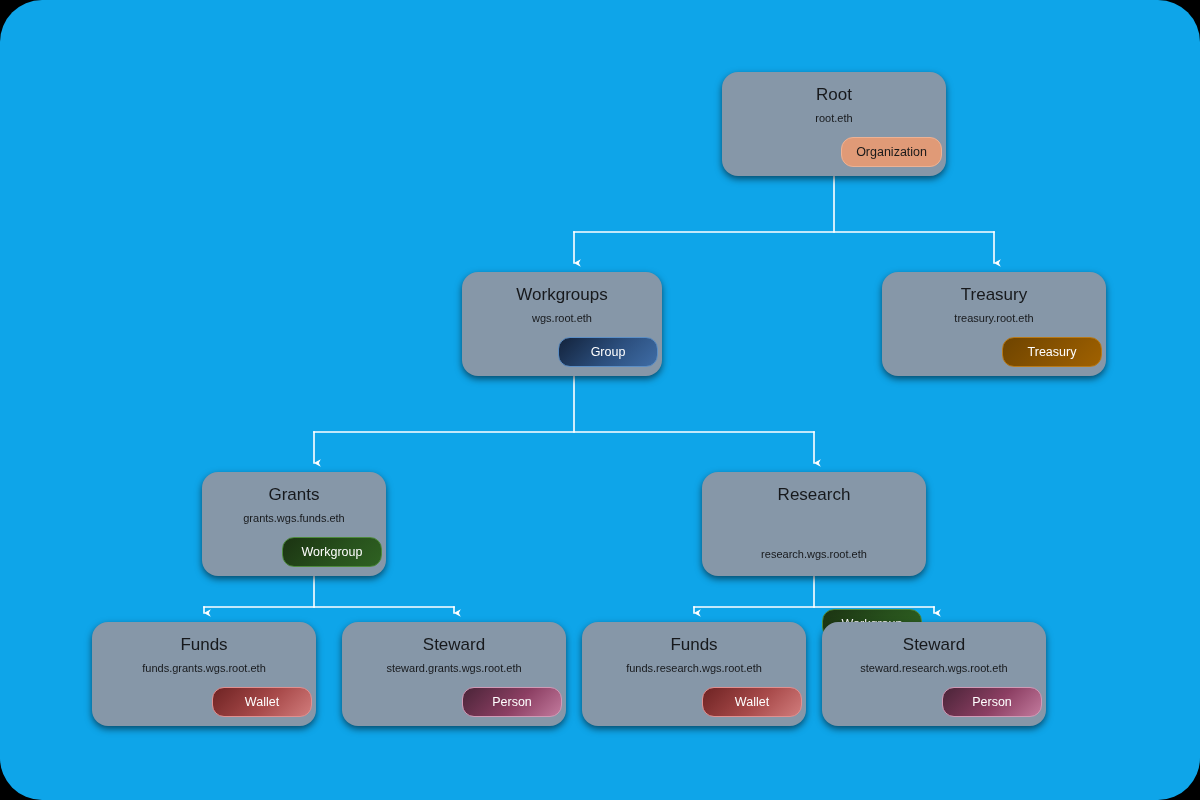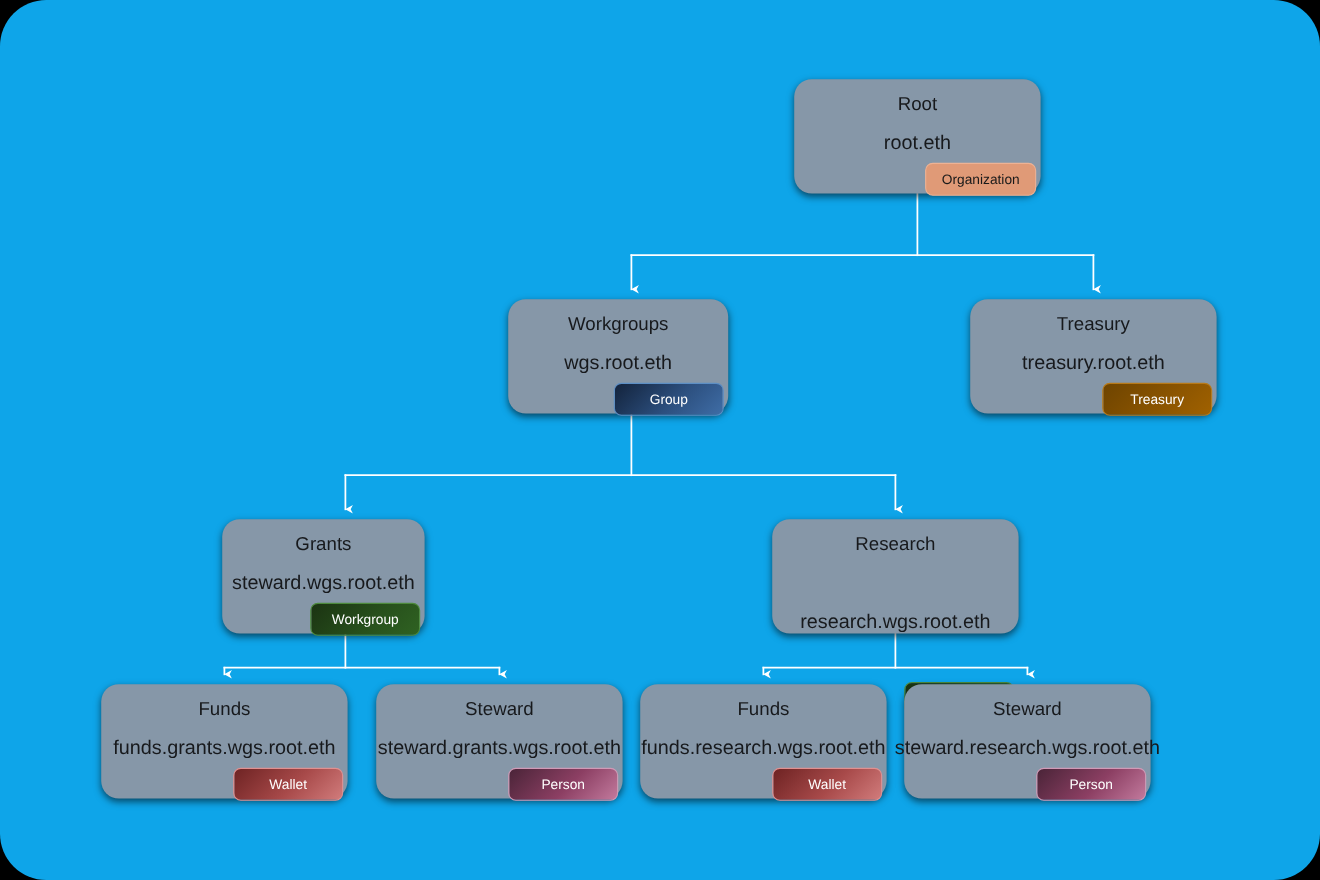--- a/index.html
+++ b/index.html
@@ -48,41 +48,41 @@
 
   .node-title {
     font-size: 17px;
     color: #17191c;
     line-height: 24px;
     text-align: center;
     white-space: nowrap;
   }
 
   .node-sub {
-    font-size: 18px;
+    font-size: 11px;
     color: #17191c;
     line-height: 20px;
     text-align: center;
     white-space: nowrap;
-    margin-top: 12px;
+    margin-top: 1px;
   }
 
   .badge-row {
     width: 100%;
     display: flex;
     justify-content: flex-end;
     margin-top: 9px;
     padding-right: 4px;
     box-sizing: border-box;
   }
 
   .badge {
     min-width: 100px;
     height: 30px;
-    border-radius: 7px;
+    border-radius: 12px;
     display: flex;
     align-items: center;
     justify-content: center;
     font-size: 12.5px;
     padding: 0 14px;
     box-sizing: border-box;
     white-space: nowrap;
   }
 
   .badge-organization {
@@ -164,21 +164,21 @@
       </div>
       <div class="node" style="left: 882px; top: 272px; width: 224px; height: 104px;">
         <div class="node-title">Treasury</div>
         <div class="node-sub">treasury.root.eth</div>
         <div class="badge-row">
           <div class="badge badge-treasury">Treasury</div>
         </div>
       </div>
       <div class="node" style="left: 202px; top: 472px; width: 184px; height: 104px;">
         <div class="node-title">Grants</div>
-        <div class="node-sub">steward.wgs.root.eth</div>
+        <div class="node-sub">grants.wgs.funds.eth</div>
         <div class="badge-row">
           <div class="badge badge-workgroup">Workgroup</div>
         </div>
       </div>
       <div class="node" style="left: 702px; top: 472px; width: 224px; height: 104px; gap: 36px;">
         <div class="node-title">Research</div>
         <div class="node-sub">research.wgs.root.eth</div>
         <div class="badge-row">
           <div class="badge badge-workgroup">Workgroup</div>
         </div>

